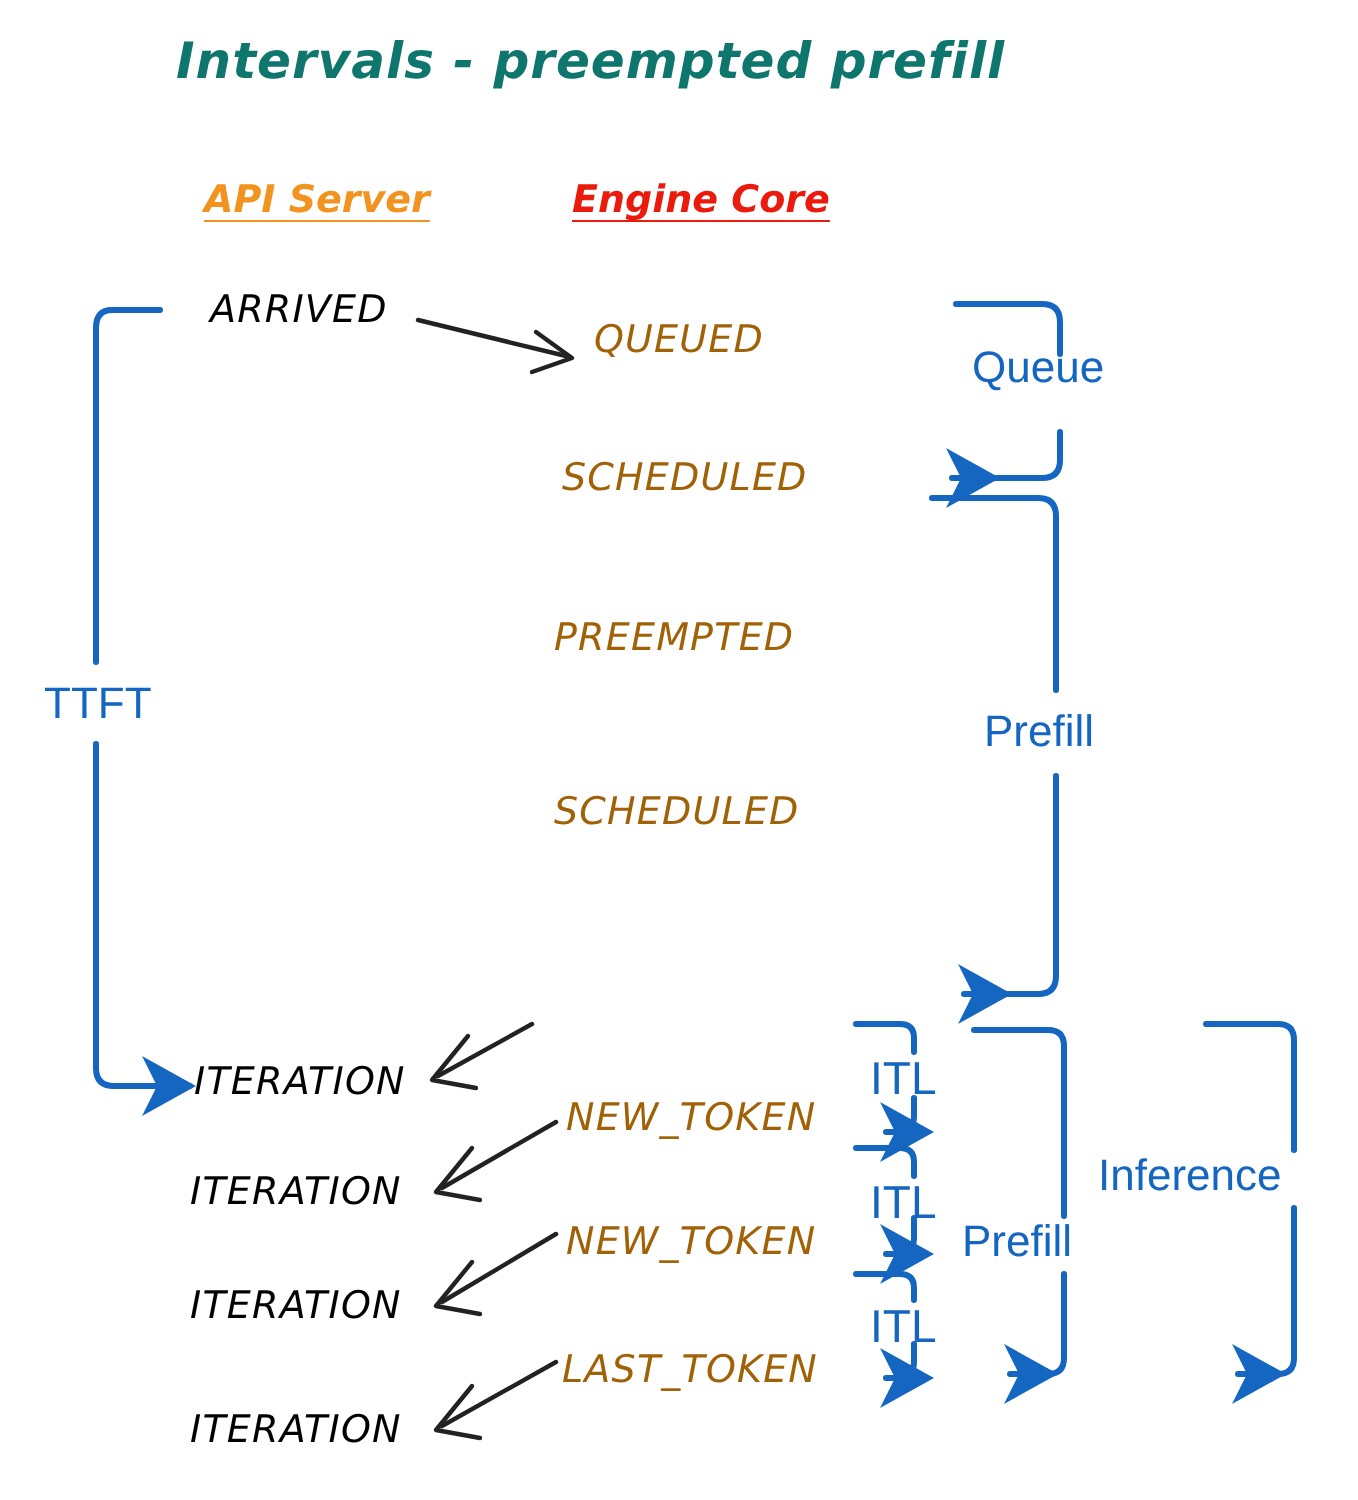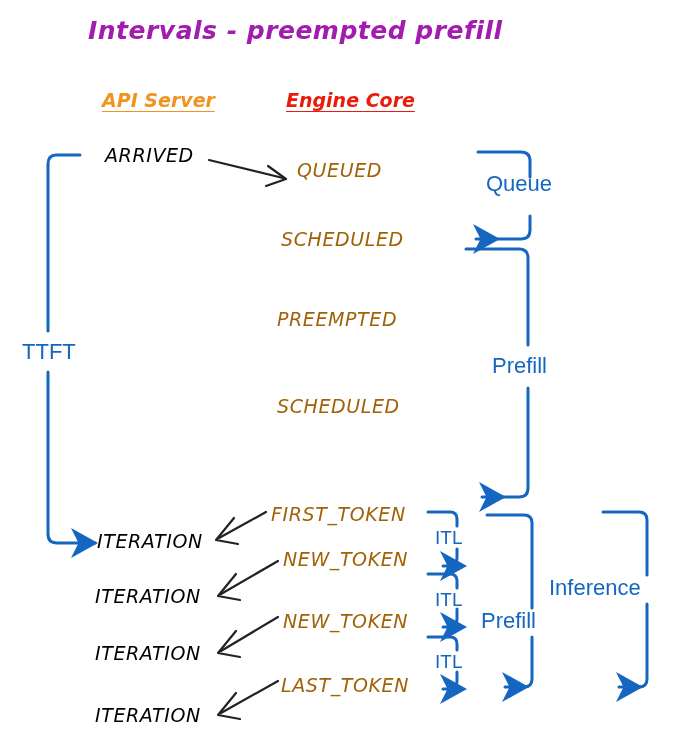--- a/index.html
+++ b/index.html
@@ -28,21 +28,21 @@
     position: absolute;
     white-space: nowrap;
     line-height: 1;
   }
   
   .title {
     font-family: "DejaVu Sans", sans-serif;
     font-weight: bold;
     font-style: italic;
     font-size: 25px;
-    color: #a21caf;
+    color: #0f766e;
     letter-spacing: 0.5px;
   }
   .col-head {
     font-family: "DejaVu Sans", sans-serif;
     font-style: italic;
     font-weight: bold;
     font-size: 19px;
     text-decoration: underline;
     text-underline-offset: 4px;
   }
@@ -57,21 +57,21 @@
   }
   .state.orange { color: #000000; }
   .state.red { color: #a16207; }
 
   .ann {
     font-family: "Liberation Sans", sans-serif;
     font-size: 22px;
     color: #1566C0;
   }
   .ann.small {
-    font-size: 19px;
+    font-size: 23px;
   }
 </style>
 </head>
 <body>
 
 <div id="canvas">
 
   <svg id="svg-layer" viewBox="0 0 679 750">
     <defs>
       <marker id="blue-arrow-left" markerWidth="10" markerHeight="10" refX="8" refY="5" orient="auto" markerUnits="strokeWidth">
@@ -156,21 +156,20 @@
   <div class="lbl state orange" style="left:105px; top:146px;">ARRIVED</div>
   <div class="lbl state orange" style="left:97px; top:532px;">ITERATION</div>
   <div class="lbl state orange" style="left:95px; top:587px;">ITERATION</div>
   <div class="lbl state orange" style="left:95px; top:644px;">ITERATION</div>
   <div class="lbl state orange" style="left:95px; top:706px;">ITERATION</div>
 
   <div class="lbl state red" style="left:297px; top:161px;">QUEUED</div>
   <div class="lbl state red" style="left:281px; top:230px;">SCHEDULED</div>
   <div class="lbl state red" style="left:277px; top:310px;">PREEMPTED</div>
   <div class="lbl state red" style="left:277px; top:397px;">SCHEDULED</div>
-  <div class="lbl state red" style="left:271px; top:505px;">FIRST_TOKEN</div>
   <div class="lbl state red" style="left:283px; top:550px;">NEW_TOKEN</div>
   <div class="lbl state red" style="left:283px; top:612px;">NEW_TOKEN</div>
   <div class="lbl state red" style="left:281px; top:676px;">LAST_TOKEN</div>
 
   <div class="lbl ann" style="left:22px; top:341px;">TTFT</div>
   <div class="lbl ann" style="left:486px; top:173px;">Queue</div>
   <div class="lbl ann" style="left:492px; top:355px;">Prefill</div>
   <div class="lbl ann" style="left:481px; top:610px;">Prefill</div>
   <div class="lbl ann" style="left:549px; top:577px;">Inference</div>
 

